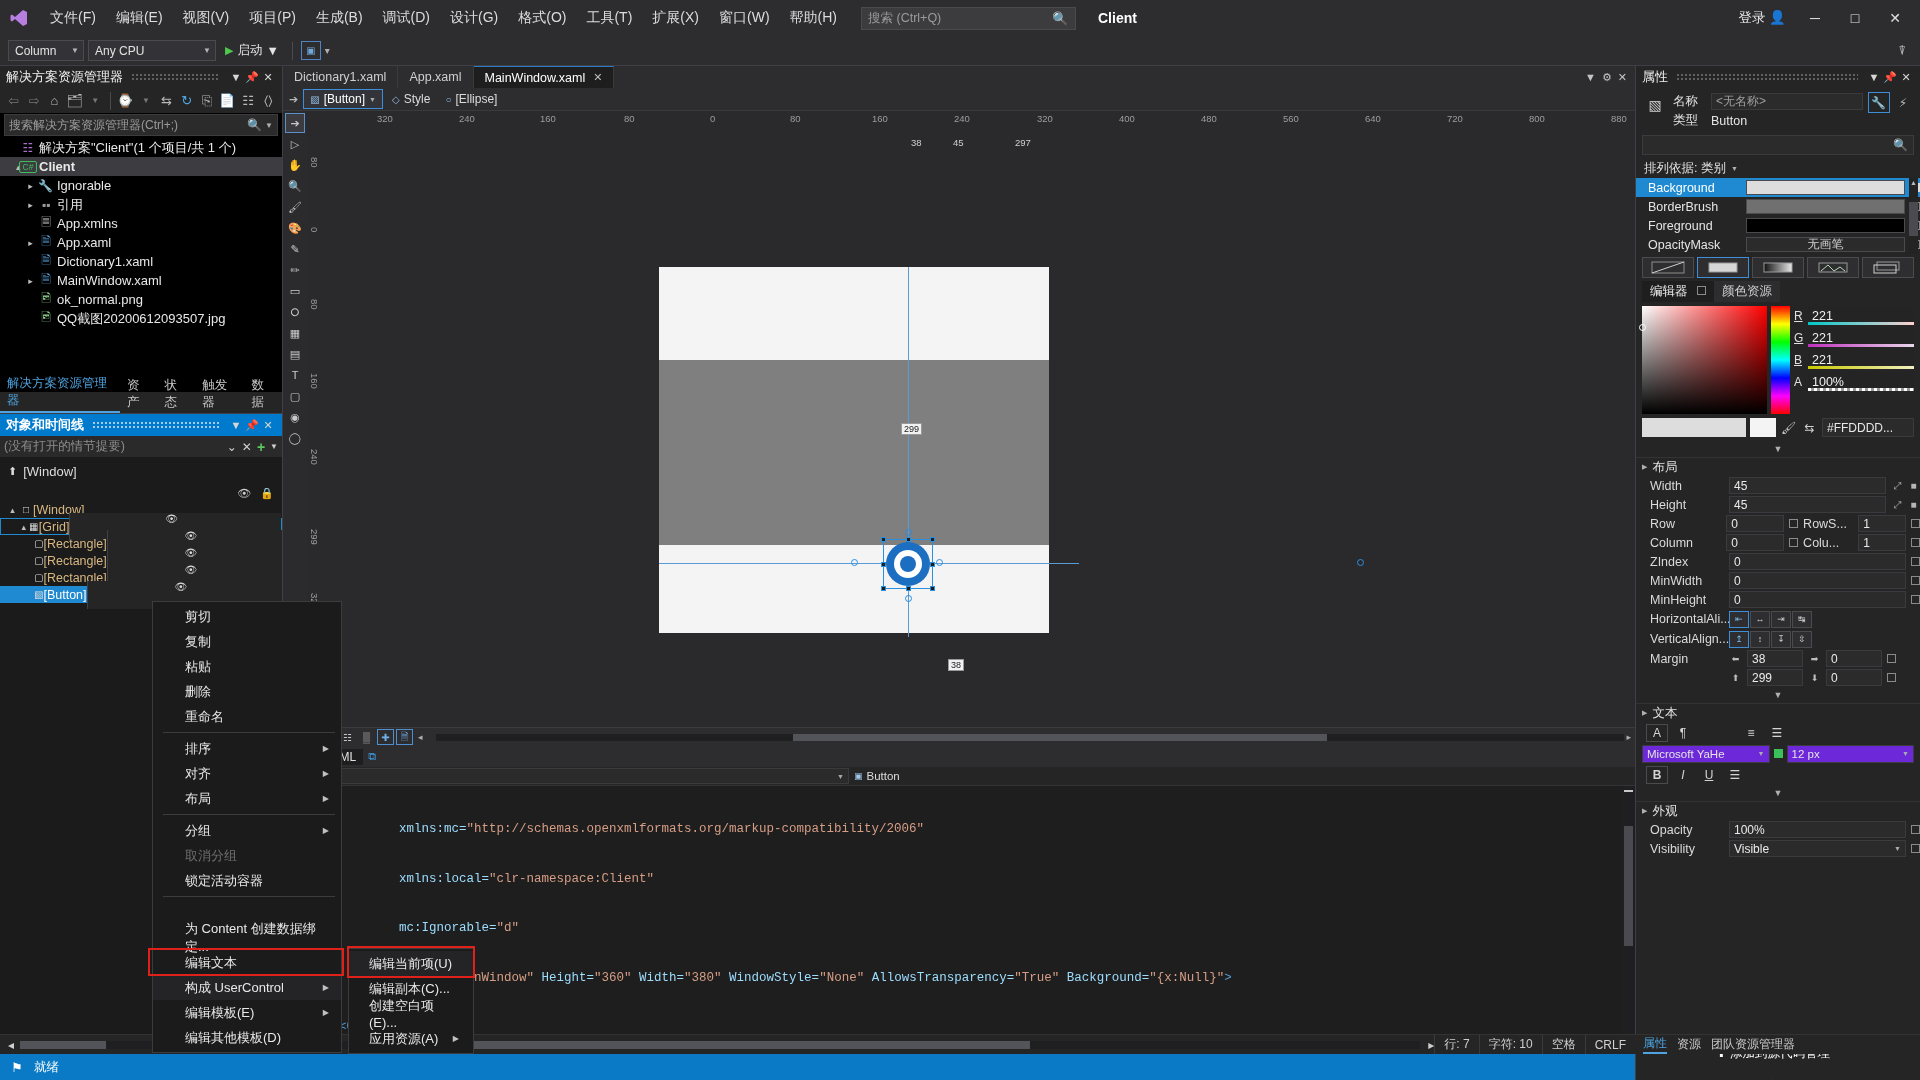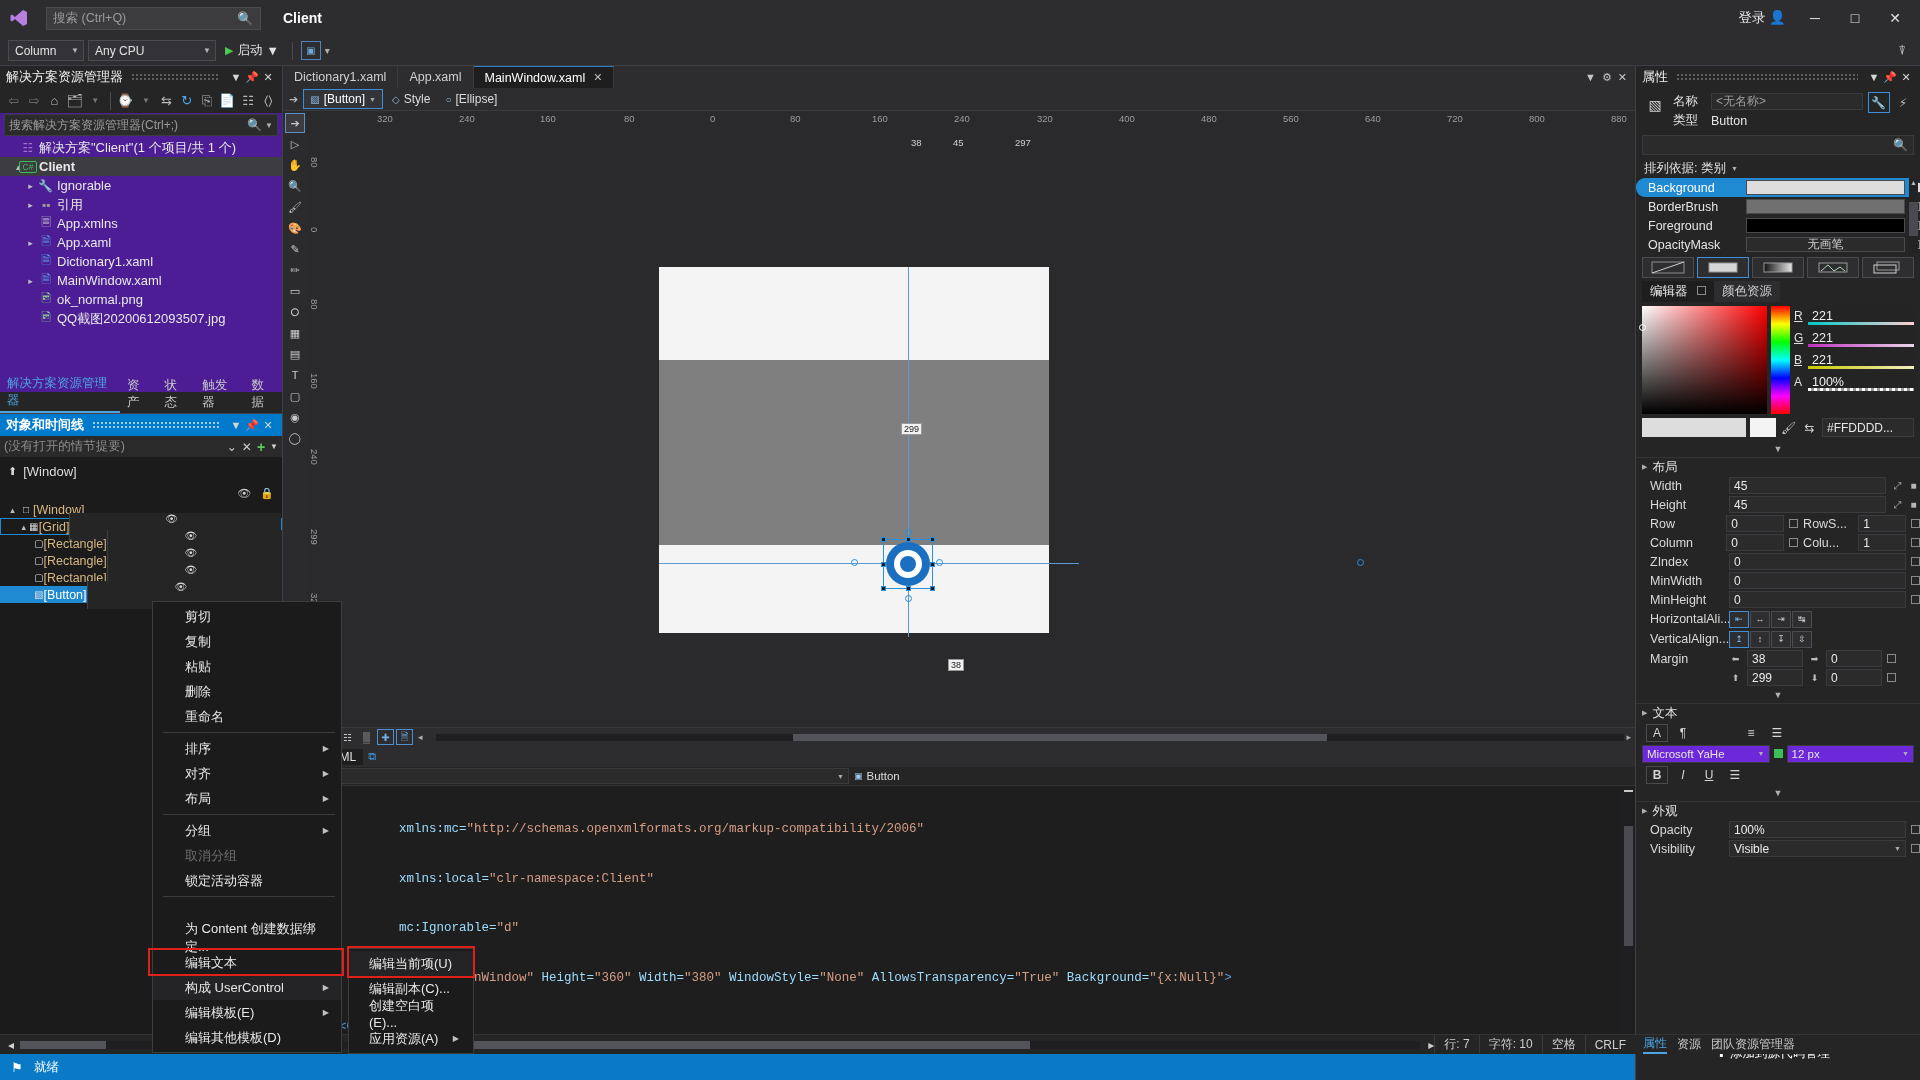--- a/index.html
+++ b/index.html
@@ -31,21 +31,21 @@
   .runbtn .tri { color:#4ec94e; font-size:11px; }
   .sep-v { width:1px; height:18px; background:#4a4a50; margin:0 4px; }
   .sq-ic { width:20px; height:19px; border:1px solid #4f83c4; display:flex; align-items:center;
            justify-content:center; font-size:10px; color:#6fa8dc; }
   .toolrow .far-right { margin-left:auto; color:#cfcfcf; font-size:13px; padding-right:6px; }
 
   
   .body { position:absolute; top:66px; left:0; right:0; bottom:34px; display:flex; }
 
   
-  .left { width:283px; background:#4c1d95; display:flex; flex-direction:column;
+  .left { width:283px; background:#000000; display:flex; flex-direction:column;
           border-right:1px solid #3f3f46; }
 
   .panel-hd { height:22px; background:#252526; display:flex; align-items:center; padding:0 6px; }
   .panel-hd .ttl { font-size:13px; color:#f0f0f0; white-space:nowrap; }
   .panel-hd .dots { flex:1; margin:0 8px; height:8px;
       background-image:radial-gradient(#6a6a6a 0.9px, transparent 1px);
       background-size:4px 4px; opacity:.85; }
   .panel-hd .hic { width:16px; text-align:center; color:#d6d6d6; font-size:11px; }
   .panel-hd.sel { background:#007acc; }
   .panel-hd.sel .ttl { color:#fff; font-weight:bold; }
@@ -193,21 +193,21 @@
                  font-size:12px; color:#bdbdbd; }
   .pr-head .pb.act { border:1px solid #3e8fd8; color:#6fb0e8; }
   .pr-srch { height:20px; margin:3px 6px; background:#2b2b2c; border:1px solid #3b3b3f;
              display:flex; align-items:center; padding:0 5px; }
   .pr-srch .mg { margin-left:auto; color:#cfcfcf; font-size:12px; }
   .pr-sort { height:20px; display:flex; align-items:center; padding:0 8px; font-size:12.5px; color:#e2e2e2; }
   .pr-sort .ar { margin-left:5px; font-size:7px; color:#b0b0b0; }
 
   .brushrows { position:relative; }
   .brow { height:19px; display:flex; align-items:center; padding-left:12px; gap:6px; }
-  .brow.sel { background:#1f8ad2;border-radius:9px; }
+  .brow.sel { background:#1f8ad2; }
   .brow .bn { width:92px; font-size:12.5px; color:#e4e4e4; }
   .brow.sel .bn { color:#fff; }
   .brow .bswatch { flex:1; height:15px; border:1px solid #4a4a4f; }
   .brow .bsq { width:9px; height:9px; border:1px solid #8a8a8a; }
   .brow.sel .bsq { background:#dcdcdc; border-color:#dcdcdc; }
   .scrolltrack { position:absolute; right:2px; top:0; bottom:0; width:9px; background:#232324; }
   .scrolltrack .th { position:absolute; left:0; right:0; background:#4a4a50; }
   .scrolltrack .ca { position:absolute; left:0; right:0; height:9px; color:#bbb; font-size:7px;
                      display:flex; align-items:center; justify-content:center; }
 
@@ -305,20 +305,34 @@
 <body>
 
 <div class="app">
 
   <div class="titlebar">
     <div class="vslogo">
       <svg width="20" height="20" viewBox="0 0 20 20">
           <path d="M14 2 L18 4 L18 16 L14 18 L6 11 L3 13.5 L1.5 12.5 L1.5 7.5 L3 6.5 L6 9 Z" fill="#b77fe0"></path>
         </svg>
     </div>
+    <div class="menubar">
+      <div class="mi">文件(F)</div>
+      <div class="mi">编辑(E)</div>
+      <div class="mi">视图(V)</div>
+      <div class="mi">项目(P)</div>
+      <div class="mi">生成(B)</div>
+      <div class="mi">调试(D)</div>
+      <div class="mi">设计(G)</div>
+      <div class="mi">格式(O)</div>
+      <div class="mi">工具(T)</div>
+      <div class="mi">扩展(X)</div>
+      <div class="mi">窗口(W)</div>
+      <div class="mi">帮助(H)</div>
+    </div>
     <div class="tb-search">
       <span>搜索 (Ctrl+Q)</span>
       <span class="mag">🔍</span>
     </div>
     <div class="client-badge">Client</div>
     <div class="tb-right">
       <div class="signin"><span>登录</span> <span>👤</span></div>
       <div class="winbtn">─</div>
       <div class="winbtn">□</div>
       <div class="winbtn">✕</div>

